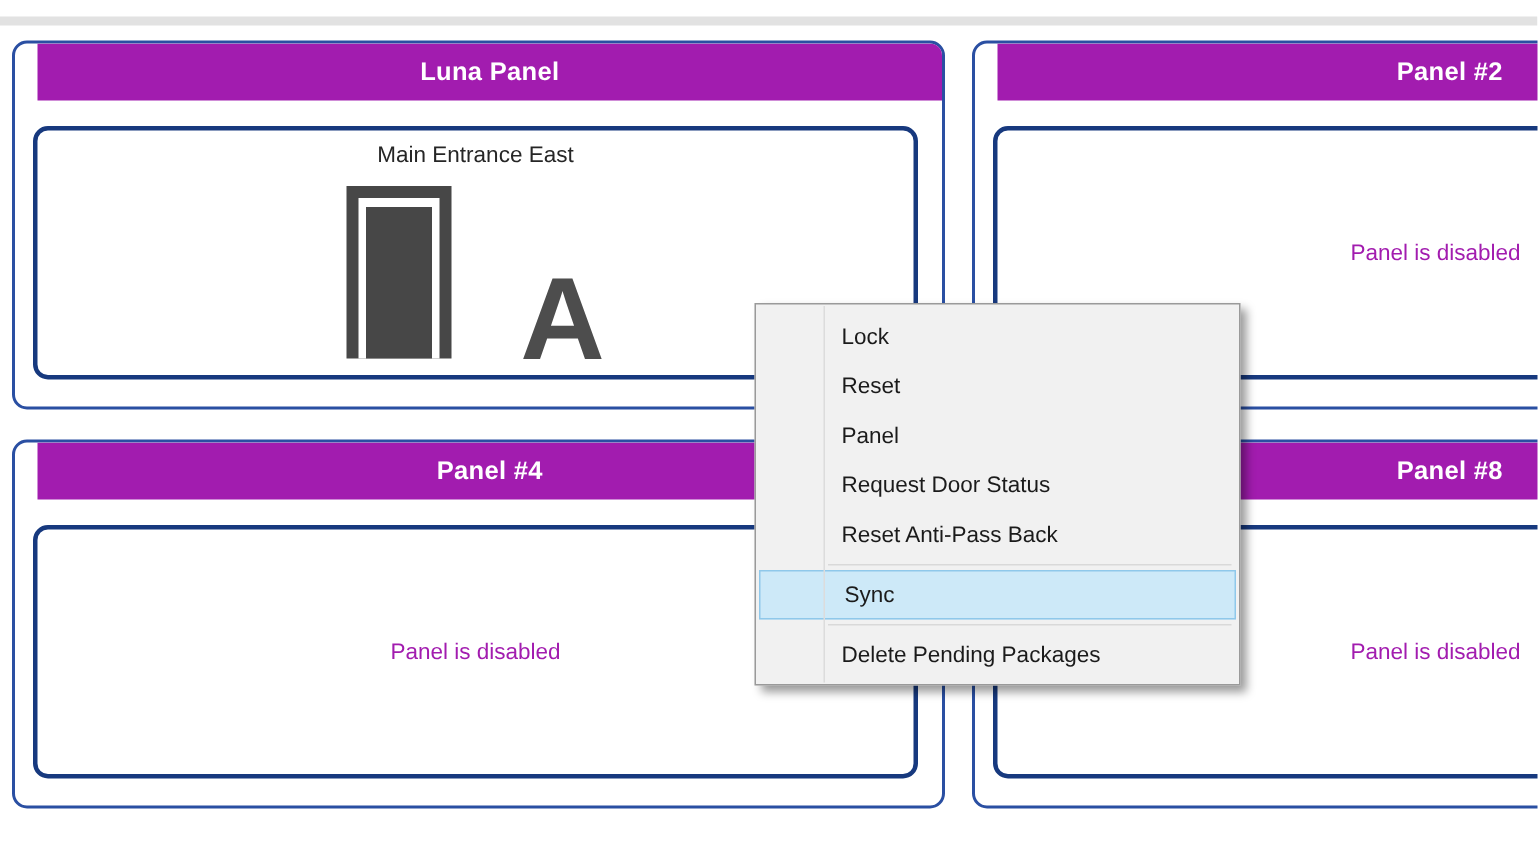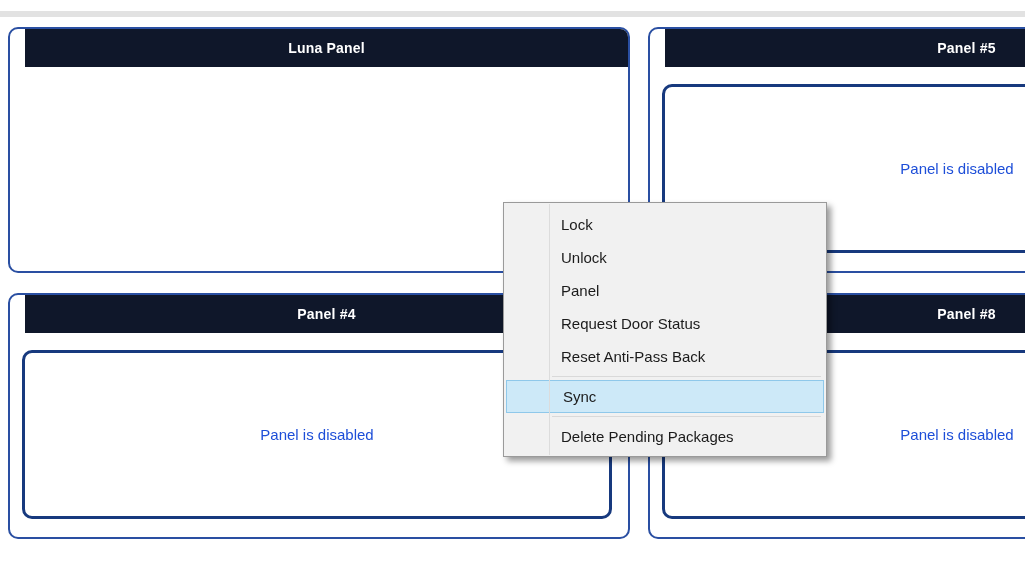--- a/index.html
+++ b/index.html
@@ -27,44 +27,44 @@
     border-radius:10px;
     overflow:hidden;
   }
   .panel-luna  { left:8px;   top:27px;  }
   .panel-2     { left:648px; top:27px;  }
   .panel-4     { left:8px;   top:293px; }
   .panel-5     { left:648px; top:293px; }
 
   .panel-header {
     height:38px;
-    background:#0f172a;
+    background:#a21caf;
     display:flex; align-items:center; justify-content:center;
     color:#ffffff;
-    font-size:14px;
+    font-size:17px;
     font-weight:bold;
     letter-spacing:0.2px;
     margin-left:15px;
   }
 
   .inner-box {
     position:absolute;
     left:12px; right:16px;
     top:55px; bottom:18px;
     border:3px solid #17397e;
     border-radius:10px;
     background:#ffffff;
   }
 
   .disabled-box {
     display:flex; align-items:center; justify-content:center;
   }
   .disabled-text {
     font-size:15px;
-    color:#1d4ed8;
+    color:#a21caf;
   }
 
   
   .door-card-title {
     margin-top:8px;
     text-align:center;
     font-size:15px;
     color:#262626;
   }
   .door-row {
@@ -140,25 +140,35 @@
 </style>
 </head>
 <body>
 
 <div class="top-band"></div>
 
 <div class="panel panel-luna">
   <div class="panel-header">
     <span>Luna Panel</span>
   </div>
+  <div class="inner-box">
+    <div class="door-card-title">Main Entrance East</div>
+    <div class="door-row">
+      <div class="door-frame">
+        <div class="door-slot"></div>
+        <div class="door-slab"></div>
+      </div>
+      <div class="big-letter">A</div>
+    </div>
+  </div>
 </div>
 
 <div class="panel panel-2">
   <div class="panel-header">
-    <span>Panel #5</span>
+    <span>Panel #2</span>
   </div>
   <div class="inner-box disabled-box">
     <span class="disabled-text">Panel is disabled</span>
   </div>
 </div>
 
 <div class="panel panel-4">
   <div class="panel-header">
     <span>Panel #4</span>
   </div>
@@ -172,21 +182,21 @@
     <span>Panel #8</span>
   </div>
   <div class="inner-box disabled-box">
     <span class="disabled-text">Panel is disabled</span>
   </div>
 </div>
 
 <div class="context-menu">
   <div class="menu-gutter-line"></div>
   <div class="menu-item">Lock</div>
-  <div class="menu-item">Unlock</div>
+  <div class="menu-item">Reset</div>
   <div class="menu-item">Panel</div>
   <div class="menu-item">Request Door Status</div>
   <div class="menu-item">Reset Anti-Pass Back</div>
   <div class="menu-sep"></div>
   <div class="menu-item highlight">Sync</div>
   <div class="menu-sep"></div>
   <div class="menu-item">Delete Pending Packages</div>
 </div>
 
 </body></html>

